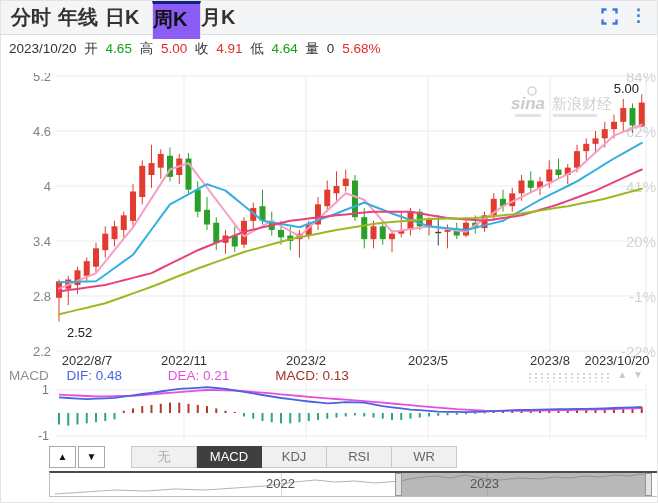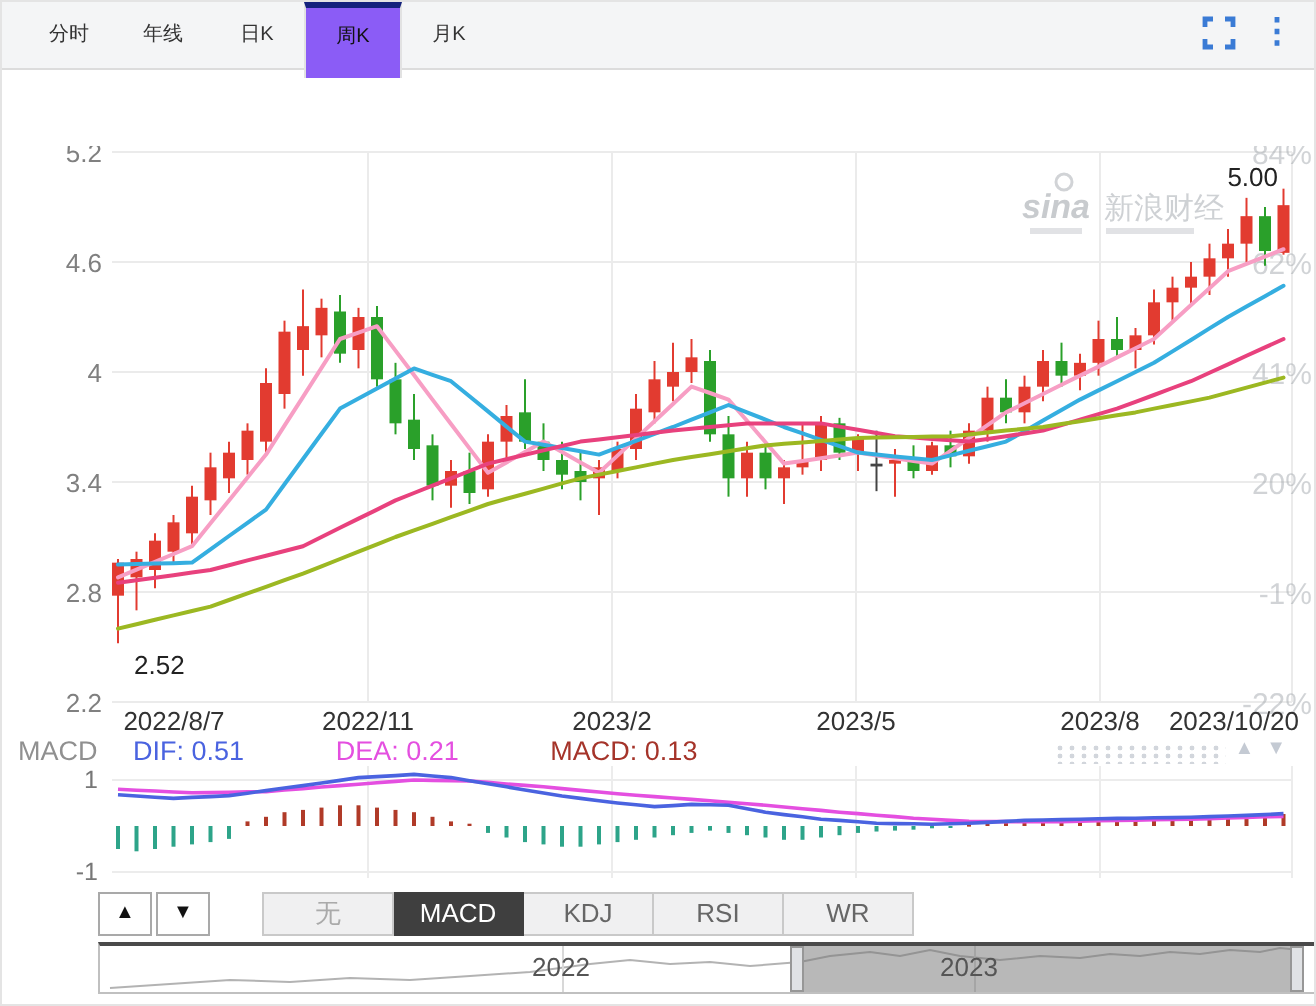--- a/index.html
+++ b/index.html
@@ -1,21 +1,21 @@
 <!DOCTYPE html>
 <html><head>
 <meta charset="utf-8">
 <style>
   html,body{margin:0;padding:0;background:#fff;}
   #app{position:relative;width:658px;height:503px;background:#fff;border:1px solid #e4e4e4;
        font-family:"Liberation Sans",sans-serif;overflow:hidden;box-sizing:border-box;}
   
   #tabbar{position:absolute;top:0;left:0;right:0;height:33px;background:#f4f5f6;
           border-bottom:1px solid #dcdcdc;display:flex;align-items:stretch;}
-  .ktab{width:47px;text-align:center;line-height:33px;font-size:10px;color:#333;cursor:pointer;}
+  .ktab{width:47px;line-height:33px;font-size:20px;color:#333;cursor:pointer;font-weight:bold;}
   .ktab.first{margin-left:10px;}
   .ktab.active{background:#8b5cf6;border-top:3px solid #14227d;border-left:1px solid #e2e2e2;
                border-right:1px solid #e2e2e2;line-height:30px;height:35px;color:#111;}
   #top-icons{position:absolute;top:6px;right:10px;display:flex;align-items:center;gap:12px;}
   #kebab{color:#3a7bd5;font-size:17px;font-weight:bold;line-height:18px;cursor:pointer;}
   
   #ohlc-row{position:absolute;top:39px;left:8px;font-size:13.5px;color:#333;white-space:nowrap;}
   #ohlc-row span{margin-right:4px;}
   .v-up{color:#e52b2b;} .v-dn{color:#14a114;} .v-flat{color:#333;}
   #ma-row{position:absolute;top:56px;left:45px;font-size:13.5px;white-space:nowrap;}
@@ -67,20 +67,34 @@
       <g fill="none" stroke="#3a7bd5" stroke-width="2.4">
         <path d="M1.5,5.5 V1.5 H5.5"></path>
           <path d="M11.5,1.5 H15.5 V5.5"></path>
         <path d="M15.5,11.5 V15.5 H11.5"></path>
           <path d="M5.5,15.5 H1.5 V11.5"></path>
       </g>
     </svg>
     <div id="kebab">⋮</div>
   </div>
 
+  <div id="ohlc-row">
+    <span>2023/10/20</span>
+    <span>开</span>
+    <span class="v-dn">4.65</span>
+    <span>高</span>
+    <span class="v-up">5.00</span>
+    <span>收</span>
+    <span class="v-up">4.91</span>
+    <span>低</span>
+    <span class="v-dn">4.64</span>
+    <span>量</span>
+    <span class="v-flat">0</span>
+    <span class="v-up">5.68%</span>
+  </div>
 
 
   <svg id="main-plot" width="658" height="296">
     <g stroke="#ebebeb" stroke-width="1">
       <line x1="55" y1="3" x2="645" y2="3"></line>
       <line x1="55" y1="58" x2="645" y2="58"></line>
       <line x1="55" y1="113" x2="645" y2="113"></line>
       <line x1="55" y1="168" x2="645" y2="168"></line>
       <line x1="55" y1="223" x2="645" y2="223"></line>
       <line x1="55" y1="278" x2="645" y2="278"></line>
@@ -256,21 +270,21 @@
       <text x="183" y="292">2022/11</text>
       <text x="305" y="292">2023/2</text>
       <text x="427" y="292">2023/5</text>
       <text x="549" y="292">2023/8</text>
       <text x="616" y="292">2023/10/20</text>
     </g>
   </svg>
 
   <div id="macd-row">
     <span class="lbl">MACD</span>
-    <span class="dif"><span>DIF:</span> <span>0.51</span></span>
+    <span class="dif"><span>DIF:</span> <span>0.48</span></span>
     <span class="dea"><span>DEA:</span> <span>0.21</span></span>
     <span class="macdv"><span>MACD:</span> <span>0.13</span></span>
   </div>
   <div id="panel-handle"></div>
   <div id="panel-arrows"><span>▲</span><span>▼</span></div>
 
   <svg id="macd-plot" width="658" height="60">
     <g stroke="#ececec" stroke-width="1">
       <line x1="55" y1="7" x2="645" y2="7"></line>
       <line x1="55" y1="53" x2="645" y2="53"></line>

